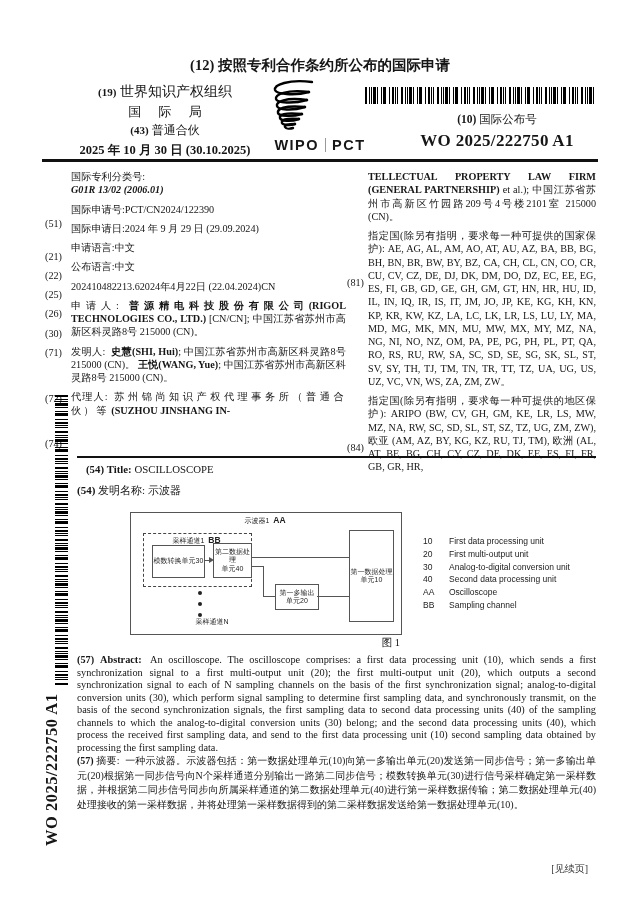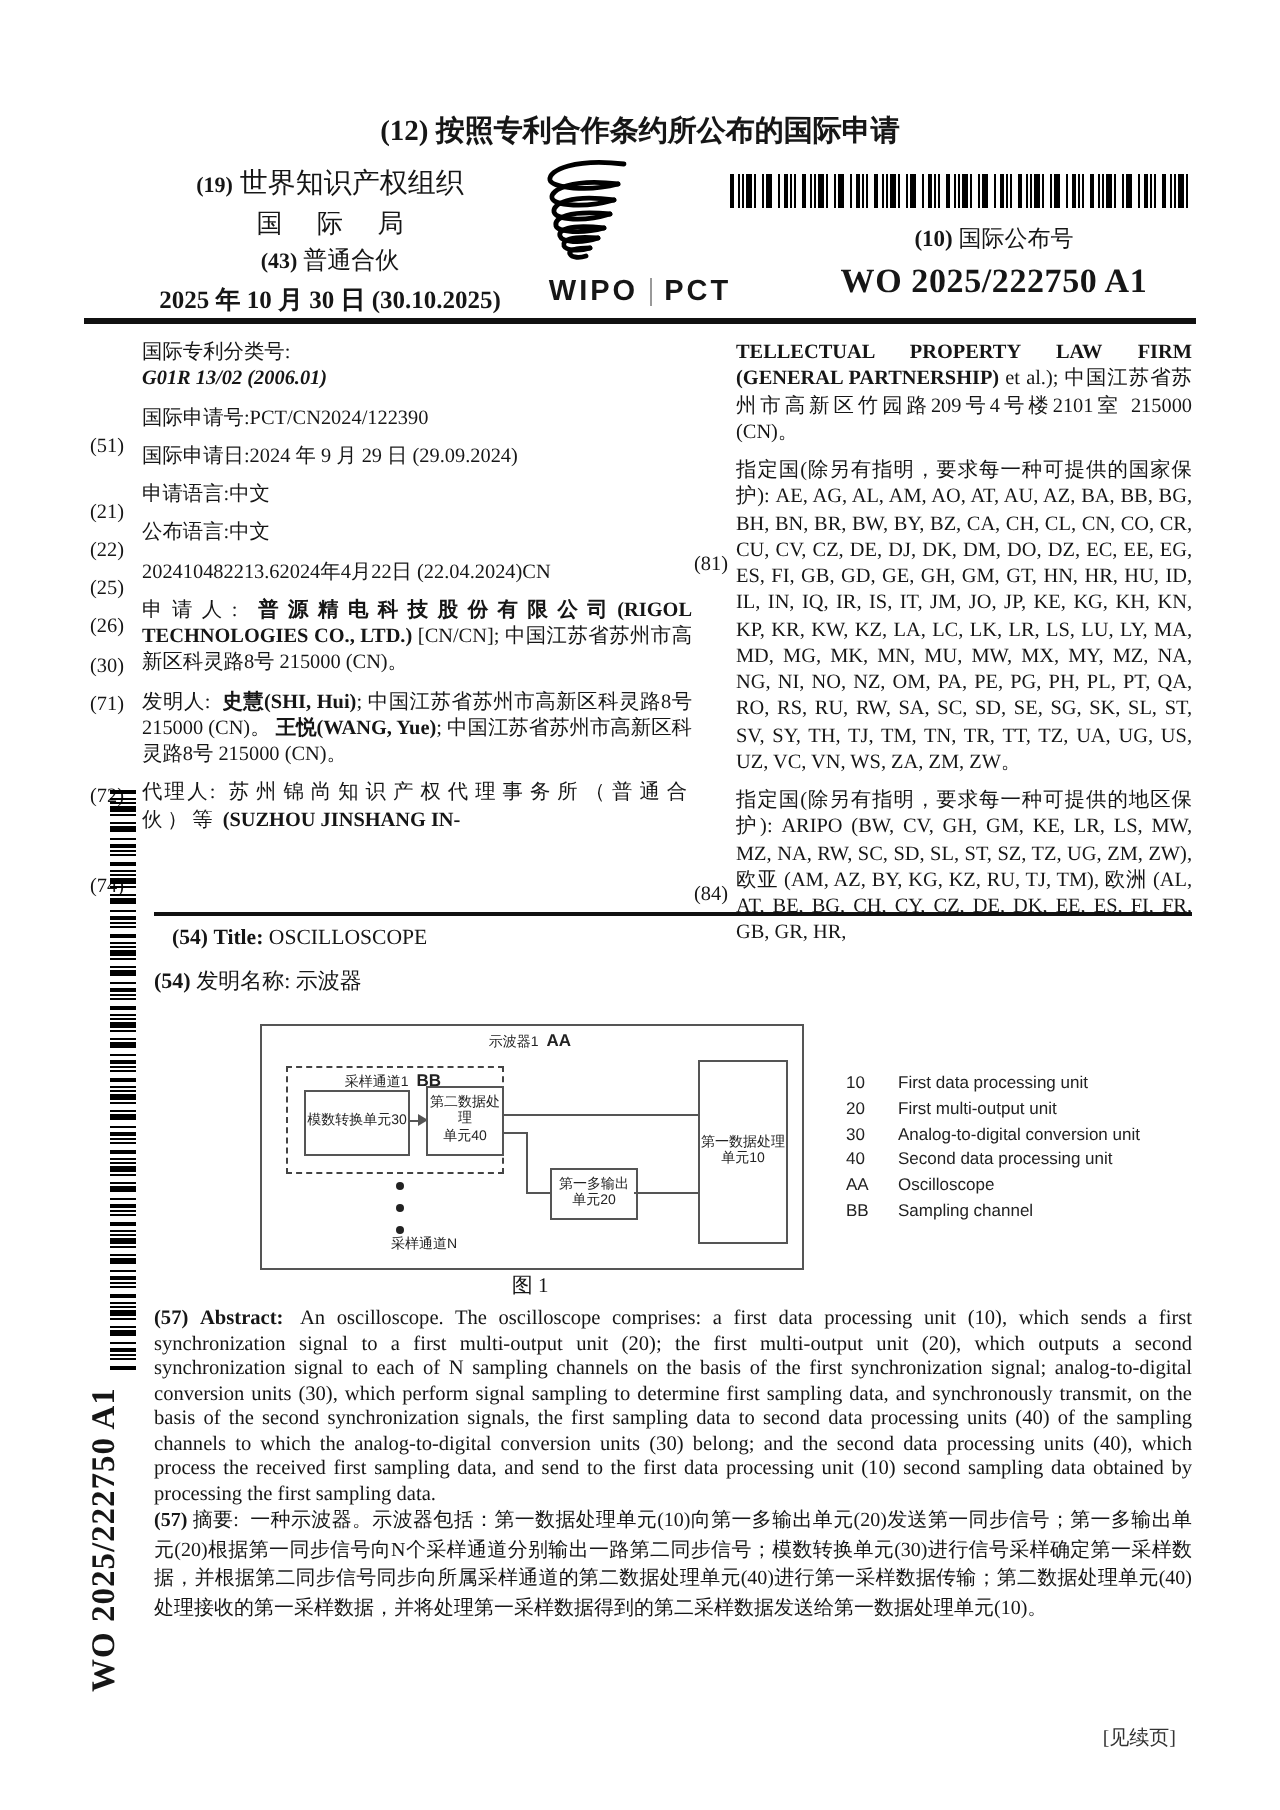--- a/index.html
+++ b/index.html
@@ -69,21 +69,21 @@
   .l1{left:206px;top:54px;width:98px;height:1px;}
   .l2a{left:206px;top:63px;width:13px;height:1px;}
   .l2b{left:218px;top:63px;width:1px;height:31px;}
   .l2c{left:218px;top:93px;width:12px;height:1px;}
   .l3{left:272px;top:93px;width:32px;height:1px;}
   .arrow-line{left:159px;top:57px;width:6px;height:1px;background:#555;position:absolute;}
   .arrow-head{position:absolute;left:164px;top:54px;width:0;height:0;border-left:5px solid #555;border-top:3.5px solid transparent;border-bottom:3.5px solid transparent;}
   .dot{position:absolute;width:4px;height:4px;border-radius:50%;background:#222;left:153px;}
   .d1{top:88px;}.d2{top:99px;}.d3{top:110px;}
   .fig-chn{position:absolute;left:120px;top:114px;width:94px;text-align:center;}
-  .fig-caption{position:absolute;left:85px;top:133px;width:270px;text-align:center;
+  .fig-caption{position:absolute;left:85px;top:133px;width:270px;text-align:right;
     font-family:"Liberation Serif","DejaVu Serif",serif;font-size:10.5px;color:#161616;}
   .legend{position:absolute;left:378px;top:32px;font-size:8.5px;line-height:1.5;}
   .lrow{display:flex;}
   .lkey{width:26px;}
 
   
   .abstract-en{left:77px;top:654px;width:519px;font-size:10.3px;line-height:1.22;text-align:justify;}
   .abstract-zh{left:77px;top:754px;width:519px;font-size:10px;line-height:1.47;text-align:justify;}
 
   

